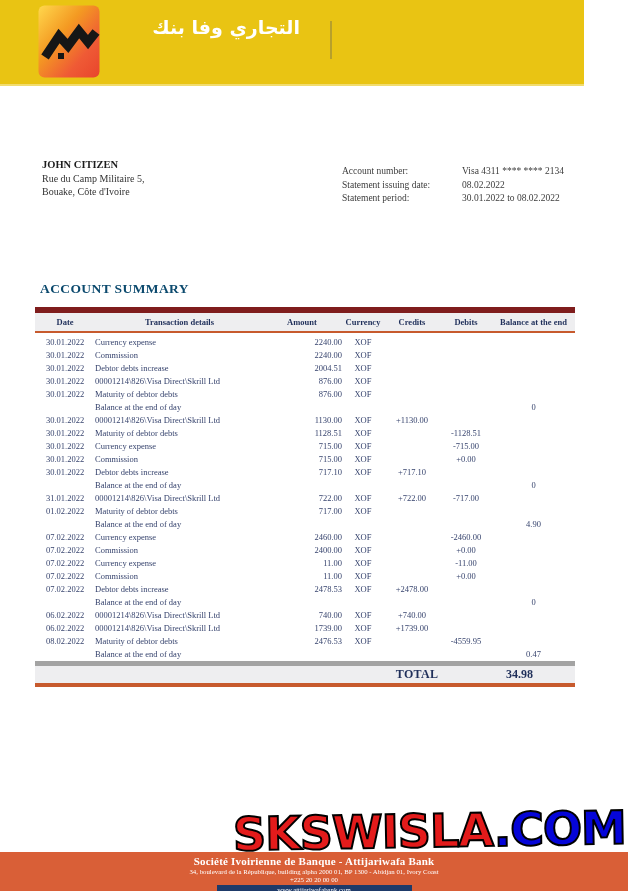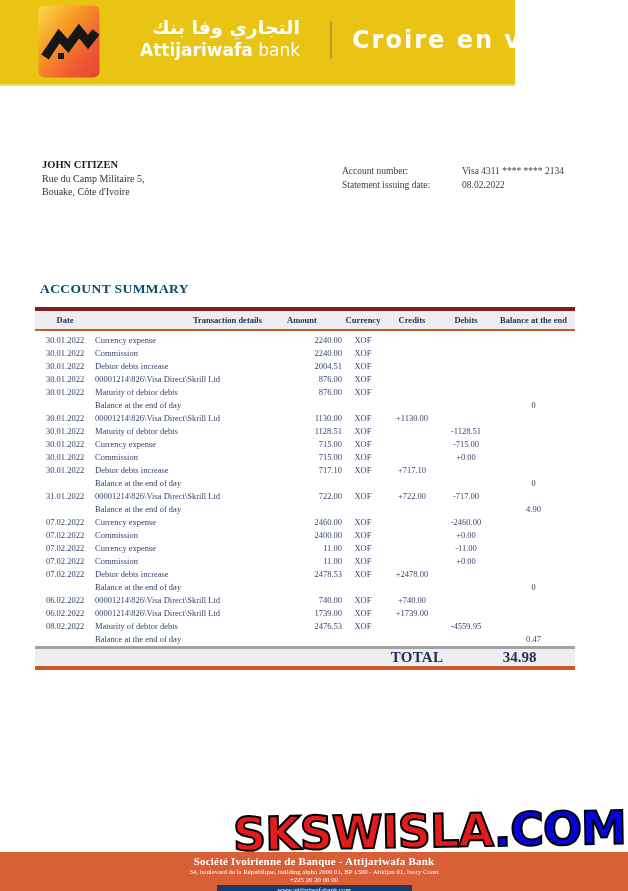--- a/index.html
+++ b/index.html
@@ -3,21 +3,21 @@
 <meta charset="utf-8">
 <style>
   * { margin:0; padding:0; box-sizing:border-box; }
   html,body { background:#ffffff; }
   .page {
     position:relative; width:628px; height:891px; background:#ffffff;
     font-family:"Liberation Serif", serif; overflow:hidden;
   }
 
   
-  .banner { position:absolute; top:0; left:0; width:515px; height:86px; background:#E9C413; }
+  .banner { position:absolute; top:0; left:0; width:584px; height:86px; background:#E9C413; }
   .banner::after { content:""; position:absolute; left:0; bottom:0; width:100%; height:2px; background:#F1DC6E; }
   .logo { position:absolute; left:38px; top:5px; width:62px; height:73px; }
   .brand { position:absolute; left:110px; top:15px; width:190px; text-align:right; color:#ffffff;
            font-family:"DejaVu Sans", sans-serif; }
   .brand-arabic { font-size:19px; line-height:25px; font-weight:bold; }
   .brand-latin  { font-size:17px; line-height:21px; }
   .brand-latin .b { font-weight:bold; }
   .brand-latin .l { font-weight:normal; }
   .hdr-divider { position:absolute; left:330px; top:21px; width:2px; height:38px; background:#b7a02b; }
   .slogan { position:absolute; left:352px; top:26px; color:#ffffff; font-family:"DejaVu Sans", sans-serif;
@@ -32,34 +32,34 @@
   .ai-value { white-space:nowrap; }
 
   
   .summary-title { position:absolute; left:40px; top:281px; font-size:13.5px; font-weight:bold;
                    color:#0c4a6e; letter-spacing:0.4px; }
 
   
   .summary-table { position:absolute; left:35px; top:307px; width:540px; border-collapse:collapse;
                    table-layout:fixed; }
   .summary-table th {
-    background:#EEEEF0; border-top:4px solid #7f1d1d; border-bottom:2px solid #C75A2D;
+    background:#EEEEF0; border-top:6px solid #7f1d1d; border-bottom:2px solid #C75A2D;
     color:#1F2F5A; font-weight:bold; font-size:8.5px; padding:4px 0; text-align:center; white-space:nowrap;
   }
-  .summary-table th.col1 { text-align:right; padding-left:2px; }
+  .summary-table th.col1 { text-align:center; padding-left:2px; }
   .summary-table td { font-size:8.5px; color:#37446E; height:13px; line-height:13px;
                       white-space:nowrap; overflow:hidden; }
   .summary-table tbody tr:first-child td { padding-top:3px; }
   td.col0 { text-align:center;margin-top:48px; }
   td.col1 { text-align:left; }
   td.col2 { text-align:right; padding-left:16px; }
   td.col3, td.col4, td.col5, td.col6 { text-align:center; }
   .summary-table tfoot td {
-    background:#EEEEF0; border-top:3px solid #a3a3a3; border-bottom:4px solid #C75A2D;
-    height:17px; line-height:17px; font-weight:bold; color:#1F2F5A; font-size:15px;
+    background:#EEEEF0; border-top:5px solid #a3a3a3; border-bottom:4px solid #C75A2D;
+    height:17px; line-height:17px; font-weight:bold; color:#1F2F5A; font-size:12px;
   }
   .total-label { text-align:center; letter-spacing:0.3px; }
   .total-value { text-align:center; padding-right:28px; }
 
   
   .watermark { position:absolute; left:233px; top:804px; font-family:"DejaVu Sans", sans-serif;
                font-weight:bold; font-size:46px; white-space:nowrap; transform:rotate(-1deg);
                -webkit-text-stroke:2px #000; letter-spacing:-1px; }
   .wm-red  { color:#E31B1B; }
   .wm-blue { color:#0505D8; }
@@ -88,43 +88,42 @@
             <stop offset="1" stop-color="#E8452C"></stop>
           </linearGradient>
         </defs>
         <rect x="0.5" y="0.5" width="61" height="72" rx="6" fill="url(#lg1)"></rect>
         <polyline points="7,52 21,31 30,41 41,26 50,37 58,27" fill="none" stroke="#161616" stroke-width="9"></polyline>
         <rect x="20" y="48" width="6" height="6" fill="#161616"></rect>
       </svg>
     </div>
     <div class="brand">
       <div class="brand-arabic">التجاري وفا بنك</div>
-      <div class="brand-latin">
-        <span class="b">Attijariwafa</span>
-        <span class="l">bank</span>
-      </div>
     </div>
     <div class="hdr-divider"></div>
-    <div class="slogan">Croire en vous</div>
   </header>
 
   <section class="customer">
     <div class="cust-name">JOHN CITIZEN</div>
     <div>Rue du Camp Militaire 5,</div>
     <div>Bouake, Côte d'Ivoire</div>
   </section>
 
   <section class="acct-info">
     <div class="ai-row">
       <span class="ai-label">Account number:</span>
       <span class="ai-value">Visa 4311 **** **** 2134</span>
     </div>
     <div class="ai-row">
       <span class="ai-label">Statement issuing date:</span>
       <span class="ai-value">08.02.2022</span>
+    </div>
+    <div class="ai-row">
+      <span class="ai-label">Statement period:</span>
+      <span class="ai-value">30.01.2022 to 08.02.2022</span>
     </div>
   </section>
 
   <div class="summary-title">ACCOUNT SUMMARY</div>
 
   <table class="summary-table">
     <colgroup>
       <col style="width:60px">
         <col style="width:167px">
         <col style="width:80px">
@@ -256,20 +255,29 @@
         <tr>
           <td class="col0">31.01.2022</td>
           <td class="col1">00001214\826\Visa Direct\Skrill Ltd</td>
           <td class="col2">722.00</td>
           <td class="col3">XOF</td>
           <td class="col4">+722.00</td>
           <td class="col5">-717.00</td>
           <td class="col6"></td>
         </tr>
         <tr>
+          <td class="col0">01.02.2022</td>
+          <td class="col1">Maturity of debtor debts</td>
+          <td class="col2">717.00</td>
+          <td class="col3">XOF</td>
+          <td class="col4"></td>
+          <td class="col5"></td>
+          <td class="col6"></td>
+        </tr>
+        <tr>
           <td class="col0"></td>
           <td class="col1">Balance at the end of day</td>
           <td class="col2"></td>
           <td class="col3"></td>
           <td class="col4"></td>
           <td class="col5"></td>
           <td class="col6">4.90</td>
         </tr>
         <tr>
           <td class="col0">07.02.2022</td>

